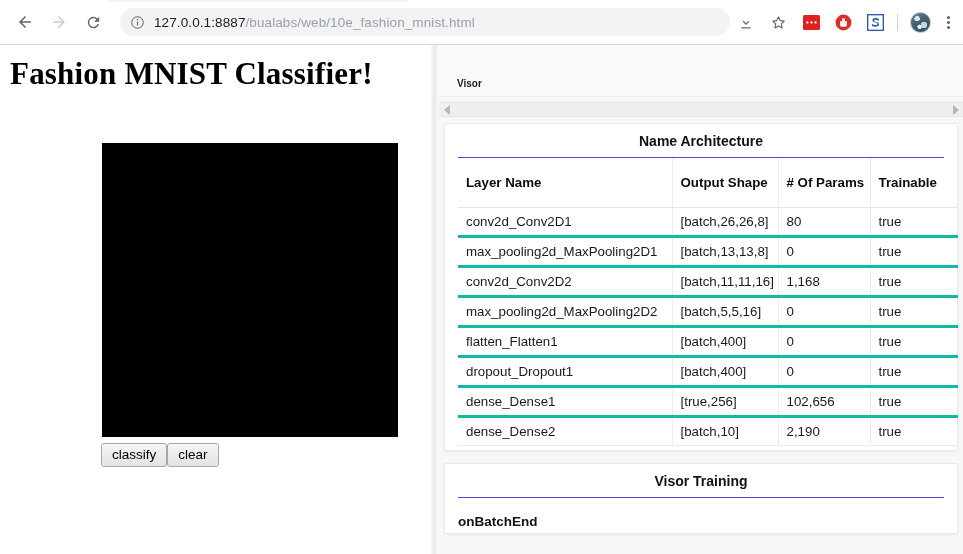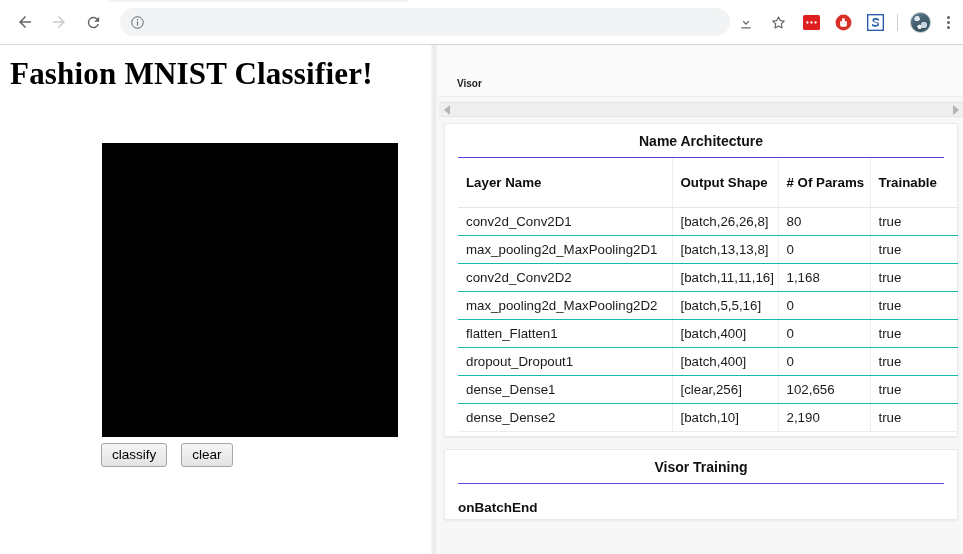--- a/index.html
+++ b/index.html
@@ -107,21 +107,21 @@
     letter-spacing: .2px;
   }
   #draw-canvas {
     position: absolute;
     left: 102px; top: 98px;
     width: 296px; height: 294px;
     background: #000000;
   }
   #canvas-buttons {
     position: absolute; left: 101px; top: 398px;
-    display: flex; gap: 14px;
+    display: flex; 
   }
   .app-btn {
     font-family: "Liberation Sans", sans-serif;
     font-size: 13.5px;
     color: #000;
     background: linear-gradient(#f5f5f5, #e3e3e3);
     border: 1px solid #a6a6a6;
     border-radius: 3px;
     padding: 3px 10px 4px;
     line-height: 15px;
@@ -197,21 +197,21 @@
     text-align: left;
     font-weight: bold;
     font-size: 13.3px;
     padding: 17px 0 17px 8px;
     vertical-align: middle;
     border-bottom: 1px solid #e6e6e6;
     color: #0d0d0d;
   }
   table.arch td {
     padding: 6px 0 6px 8px;
-    border-bottom: 1px solid #14b8a6;
+    border-bottom: 3px solid #14b8a6;
     vertical-align: middle;
     white-space: nowrap;
     overflow: hidden;
   }
   table.arch tr > *:not(:last-child) { border-right: 1px solid #ededed; }
   table.arch tr:last-child td { border-bottom: 1px solid #ededed; }
   .col-layer  { width: 214px; }
   .col-shape  { width: 106px; }
   .col-params { width: 92px; }
   .col-train  { width: 88px; }
@@ -242,20 +242,21 @@
       <path d="M17.65 6.35A7.95 7.95 0 0 0 12 4a8 8 0 1 0 7.73 10h-2.08A6 6 0 1 1 12 6c1.66 0 3.14.69 4.22 1.78L13 11h7V4z" fill="#5f6368"></path>
     </svg>
   </div>
 
   <div id="omnibox">
     <svg id="site-info-icon" width="15" height="15" viewBox="0 0 24 24">
       <circle cx="12" cy="12" r="9.2" fill="none" stroke="#5f6368" stroke-width="1.6"></circle>
       <rect x="11.1" y="10.4" width="1.8" height="6.2" fill="#5f6368"></rect>
       <circle cx="12" cy="7.6" r="1.05" fill="#5f6368"></circle>
     </svg>
+    <div id="url-text"><span id="url-host">127.0.0.1:8887</span><span id="url-path">/bualabs/web/10e_fashion_mnist.html</span></div>
   </div>
 
   <div id="chrome-actions">
     <div class="action-icon">
       <svg width="16" height="16" viewBox="0 0 24 24">
         <path d="M12 3v9.2l3.4-3.4 1.4 1.4L12 15 7.2 10.2l1.4-1.4L12 12.2V3z" fill="#5f6368"></path>
         <rect x="5" y="18.4" width="14" height="1.8" fill="#5f6368"></rect>
       </svg>
     </div>
     <div class="action-icon">
@@ -378,21 +379,21 @@
                   <td class="col-train">true</td>
                 </tr>
                 <tr>
                   <td class="col-layer">dropout_Dropout1</td>
                   <td class="col-shape">[batch,400]</td>
                   <td class="col-params">0</td>
                   <td class="col-train">true</td>
                 </tr>
                 <tr>
                   <td class="col-layer">dense_Dense1</td>
-                  <td class="col-shape">[clear,256]</td>
+                  <td class="col-shape">[true,256]</td>
                   <td class="col-params">102,656</td>
                   <td class="col-train">true</td>
                 </tr>
                 <tr>
                   <td class="col-layer">dense_Dense2</td>
                   <td class="col-shape">[batch,10]</td>
                   <td class="col-params">2,190</td>
                   <td class="col-train">true</td>
                 </tr>
               </tbody>

